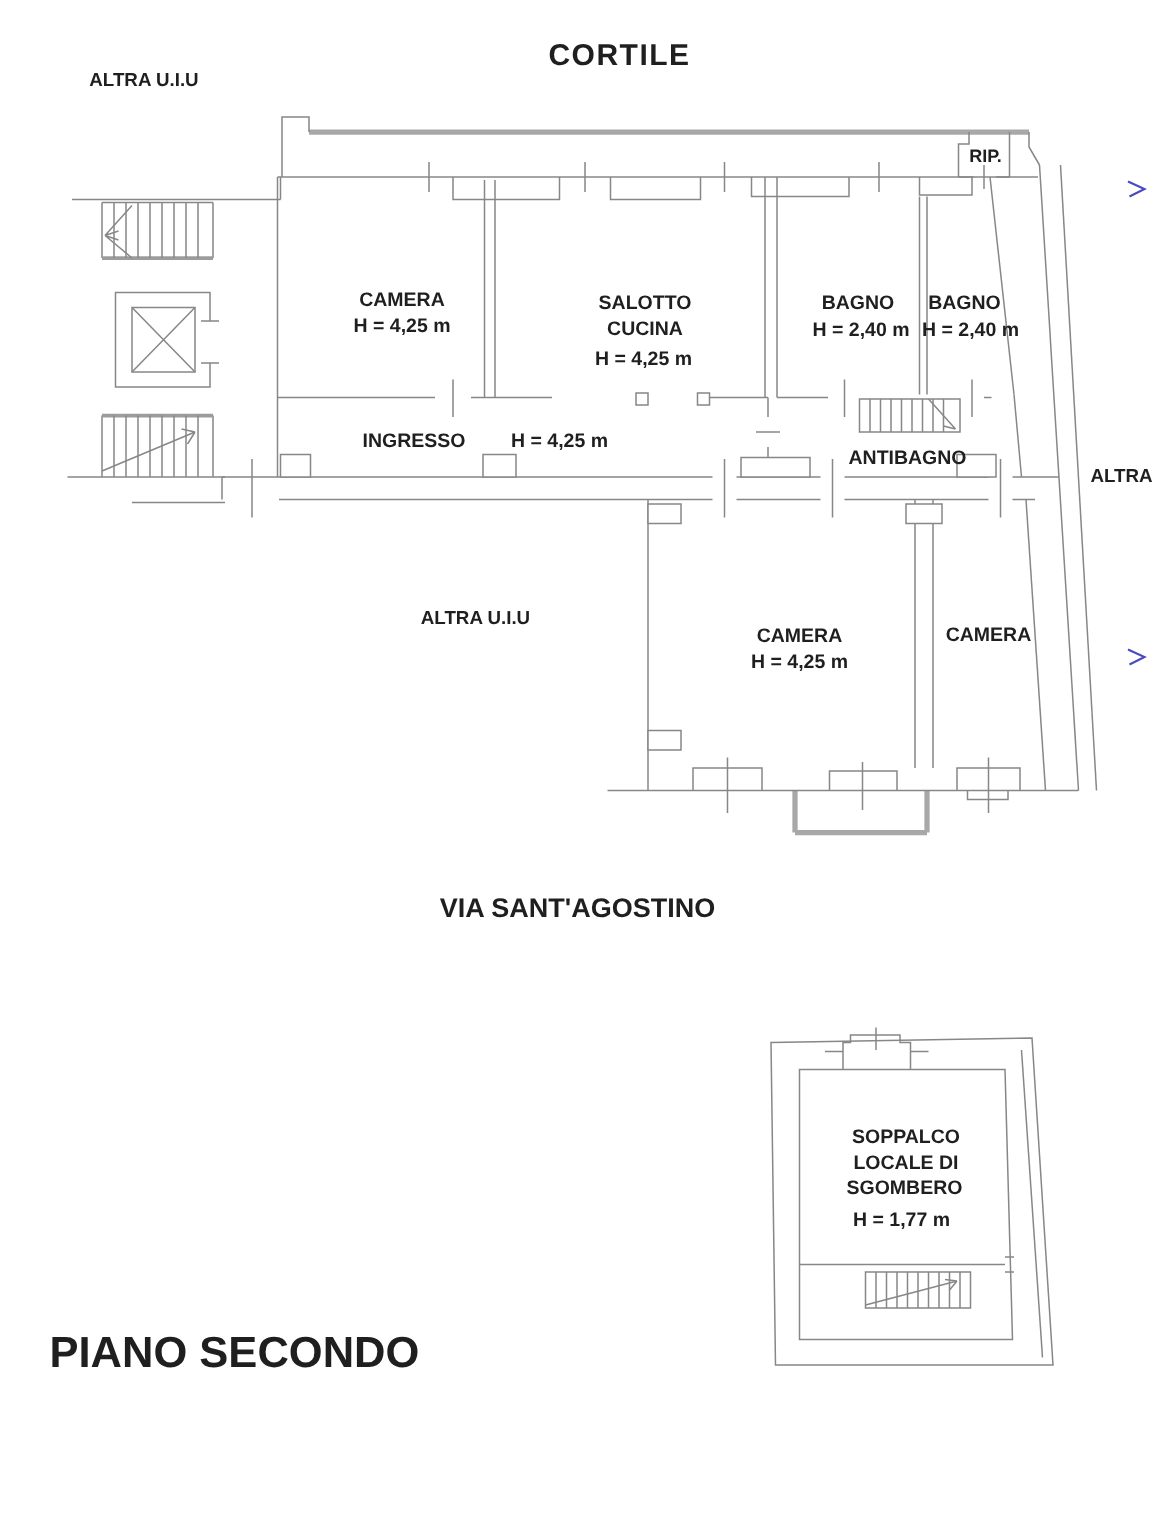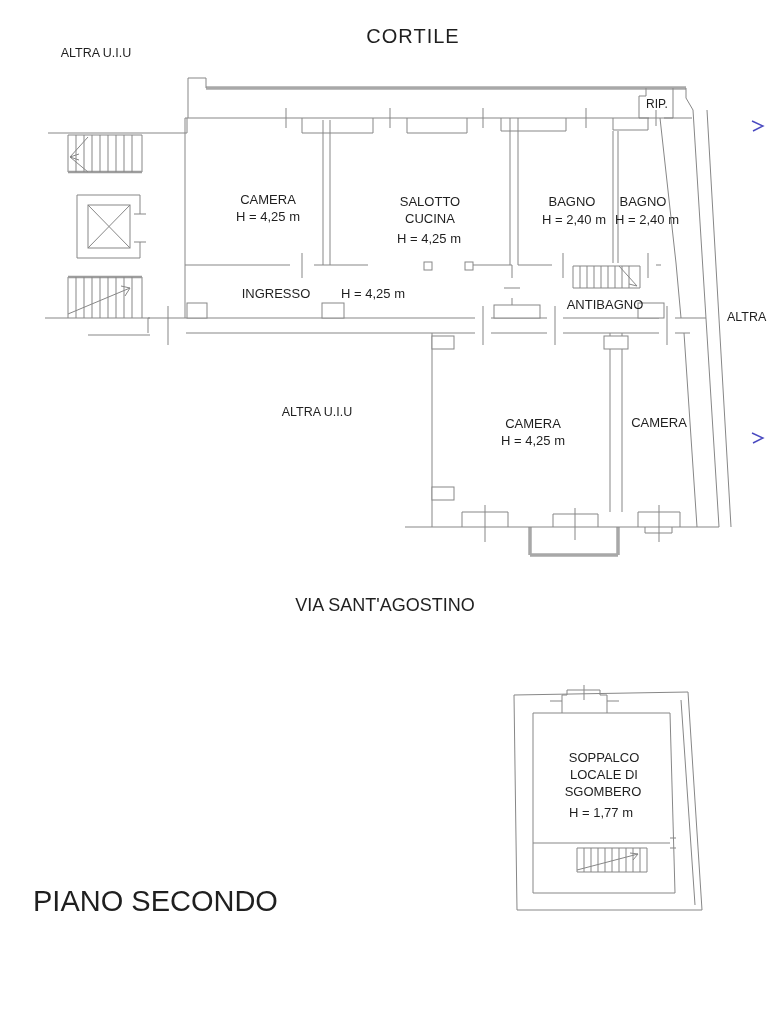--- a/index.html
+++ b/index.html
@@ -8,20 +8,21 @@
     background: #ffffff;
     width: 768px;
     height: 1024px;
     overflow: hidden;
   }
   .canvas {
     position: relative;
     width: 768px;
     height: 1024px;
     background: #ffffff;
+    font-weight: bold;
   }
   svg {
     display: block;
     font-family: "Liberation Sans", sans-serif;
   }
   .wall      { stroke: #878787; stroke-width: 1; fill: none; }
   .wallthick { stroke: #a8a8a8; stroke-width: 3.5; fill: none; }
   .wallmed   { stroke: #9c9c9c; stroke-width: 2.5; fill: none; }
   .pier      { stroke: #878787; stroke-width: 1; fill: #ffffff; }
   .tick      { stroke: #878787; stroke-width: 1; fill: none; }

